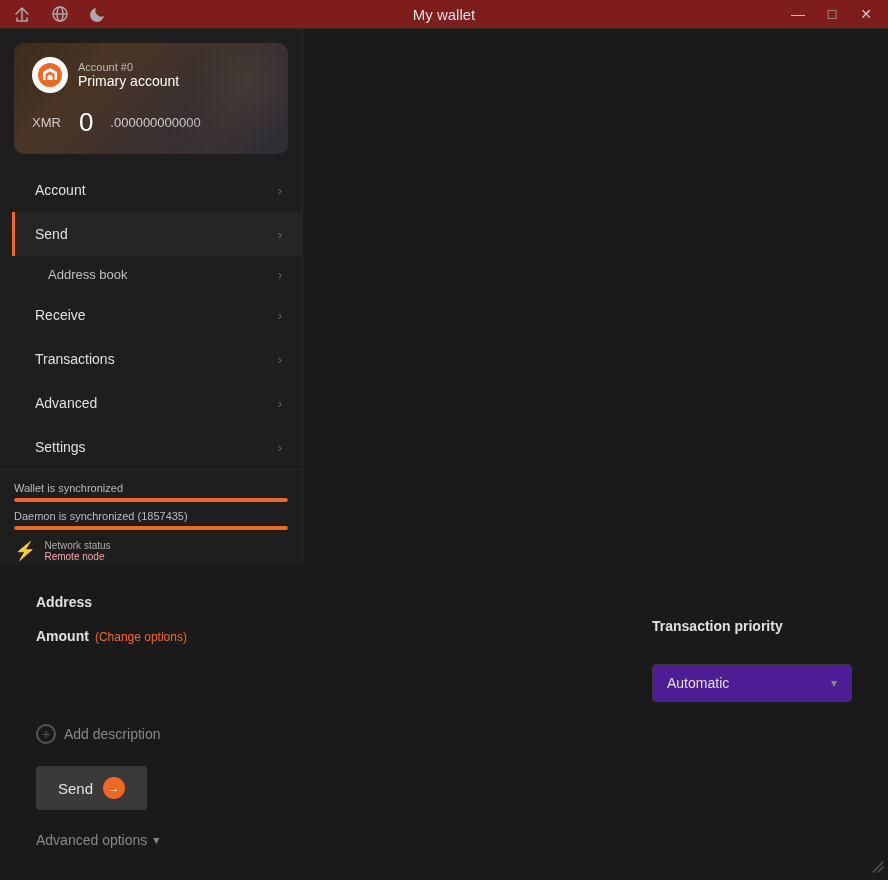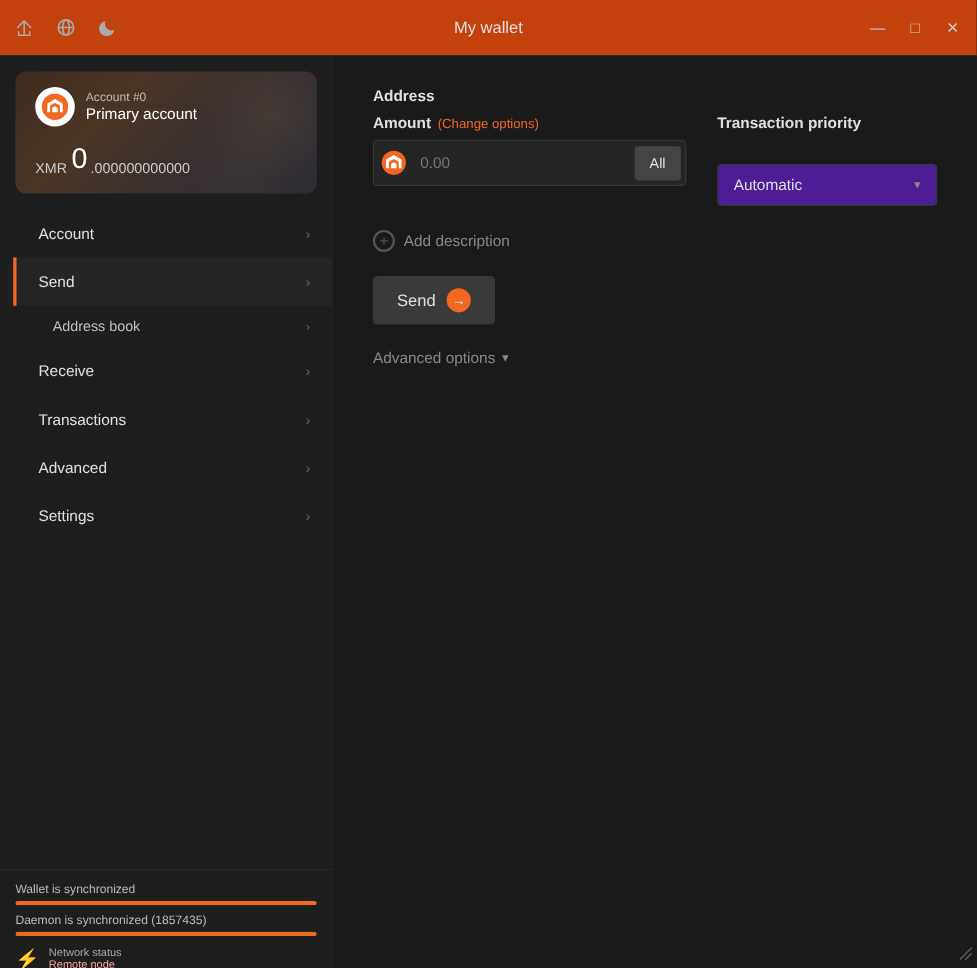--- a/index.html
+++ b/index.html
@@ -11,22 +11,22 @@
       color: #e0e0e0;
       overflow: hidden;
       position: relative;
     }
 
     
     .titlebar {
       display: flex;
       align-items: center;
       justify-content: space-between;
-      background: #c2410c;
-      height: 51px;
+      background: #7f1d1d;
+      height: 29px;
       padding: 0 12px;
       border-bottom: 1px solid #2a2a2a;
     }
     .titlebar-icons {
       display: flex;
       gap: 18px;
       align-items: center;
     }
     .titlebar-icon {
       width: 20px;
@@ -59,20 +59,21 @@
       justify-content: center;
       color: #ccc;
       font-size: 14px;
       cursor: pointer;
     }
 
     
     .main-layout {
       display: flex;
       height: calc(880px - 44px);
+      flex-direction: column;
     }
 
     
     .sidebar {
       width: 303px;
       min-width: 303px;
       background: #1e1e1e;
       display: flex;
       flex-direction: column;
       border-right: 1px solid #2a2a2a;
@@ -129,22 +130,22 @@
       color: #bbb;
     }
     .account-info .account-name {
       font-size: 14px;
       color: #fff;
       font-weight: 500;
       text-align: center;
     }
     .account-balance {
       display: flex;
-      align-items: flex-end;
-      gap: 4px;
+      align-items: center;
+      gap: 18px;
     }
     .balance-currency {
       font-size: 13px;
       color: #ccc;
       font-weight: 400;
     }
     .balance-amount {
       font-size: 26px;
       color: #fff;
       font-weight: 300;
@@ -292,21 +293,21 @@
       font-size: 16px;
     }
 
     
     .amount-priority-row {
       display: flex;
       align-items: flex-start;
       gap: 28px;
       margin-bottom: 22px;
     }
-    .amount-section { flex: 1; }
+    .amount-section { flex: 1; margin-top: 10px; }
     .priority-section { width: 200px; }
 
     .amount-label-row {
       display: flex;
       align-items: baseline;
       gap: 6px;
       margin-bottom: 8px;
     }
     .amount-change {
       font-size: 12px;
@@ -552,31 +553,20 @@
   <div class="content">
 
     <div class="field-label">Address</div>
 
     <div class="amount-priority-row">
       <div class="amount-section">
         <div class="amount-label-row">
           <span class="field-label" style="margin-bottom:0">Amount</span>
           <span class="amount-change">(Change options)</span>
         </div>
-        <div class="amount-input-row">
-          <div class="monero-icon-small">
-            <svg width="24" height="24" viewBox="0 0 24 24">
-              <circle cx="12" cy="12" r="11" fill="#f26822"></circle>
-              <path d="M5 17V9l7-4 7 4v8h-2.5v-6l-4.5-2.5L7.5 11v6z" fill="white"></path>
-              <path d="M9.5 17v-4l2.5-1.5 2.5 1.5v4" fill="white"></path>
-            </svg>
-          </div>
-          <input class="amount-input" type="text" placeholder="0.00" style="">
-          <button class="all-btn">All</button>
-        </div>
       </div>
       <div class="priority-section">
         <div class="field-label">Transaction priority</div>
         <div class="priority-dropdown">
           <span class="priority-value">Automatic</span>
           <span class="dropdown-arrow">▾</span>
         </div>
       </div>
     </div>
 

